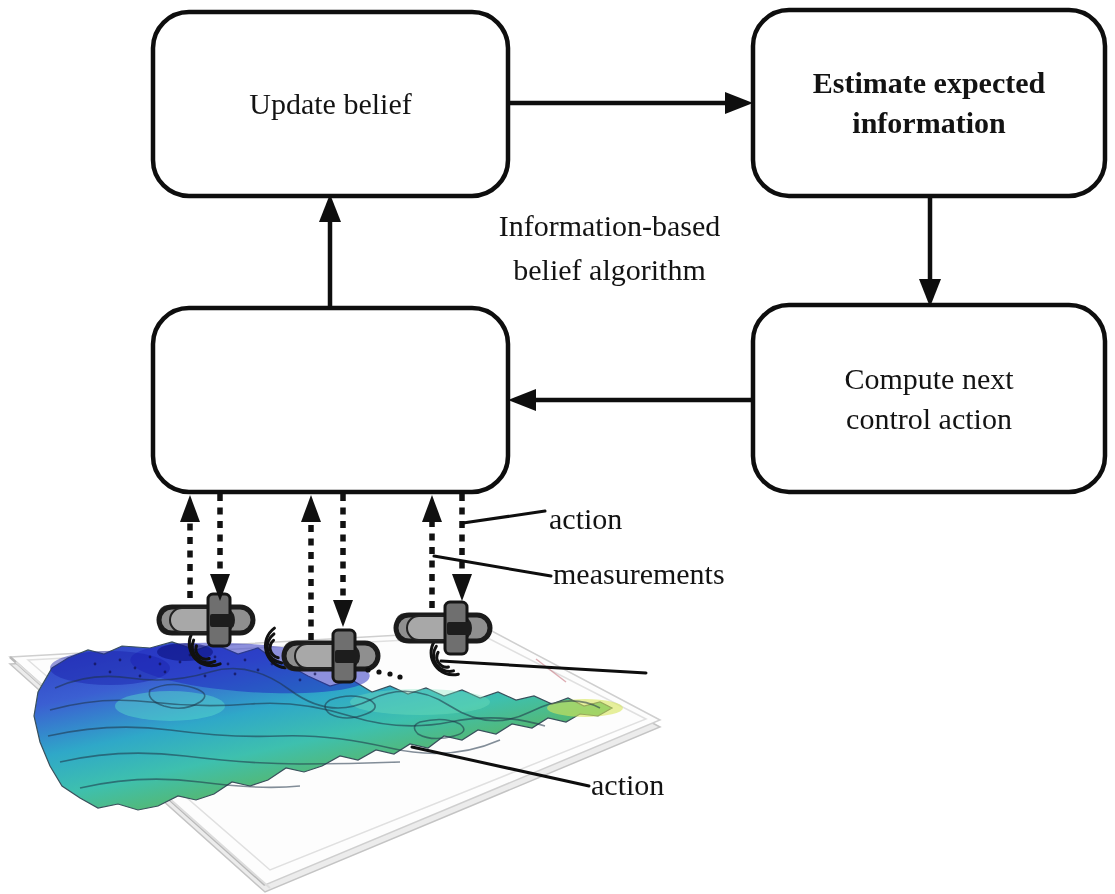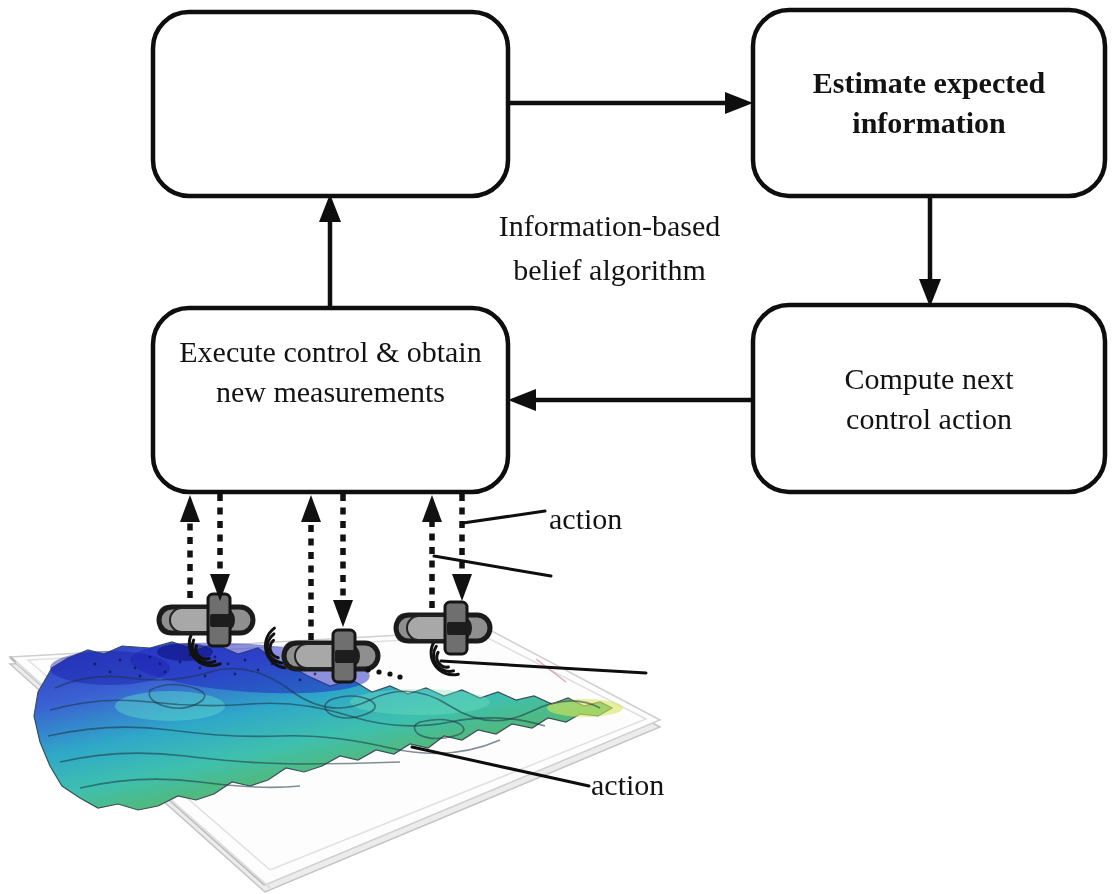--- a/index.html
+++ b/index.html
@@ -187,31 +187,31 @@
     </g>
 
     <g stroke="#0e0e0e" stroke-width="3" stroke-linecap="round">
       <line x1="463" y1="523" x2="545" y2="511"></line>
       <line x1="434" y1="556" x2="551" y2="576"></line>
       <line x1="441" y1="661" x2="646" y2="673"></line>
       <line x1="412" y1="747" x2="589" y2="786"></line>
     </g>
   </svg>
 
+  <div class="box-label" style="left:153px;top:12px;width:355px;height:184px;">Update belief</div>
 
   <div class="box-label" style="left:753px;top:10px;width:352px;height:186px;font-weight:bold;">Estimate expected
 information</div>
 
-  <div class="box-label top-aligned" style="left:153px;top:308px;width:355px;height:184px;">Execute control &amp; obtain
-new measurements</div>
 
   <div class="box-label" style="left:753px;top:305px;width:352px;height:187px;">Compute next
 control action</div>
 
   <div class="caption" style="left:437px;top:204px;width:345px;">Information-based
 belief algorithm</div>
 
   <div class="callout" style="left:549px;top:503px;">action</div>
 
+  <div class="callout" style="left:553px;top:558px;">measurements</div>
 
 
   <div class="callout" style="left:591px;top:769px;">action</div>
 </div>
 
 </body></html>

